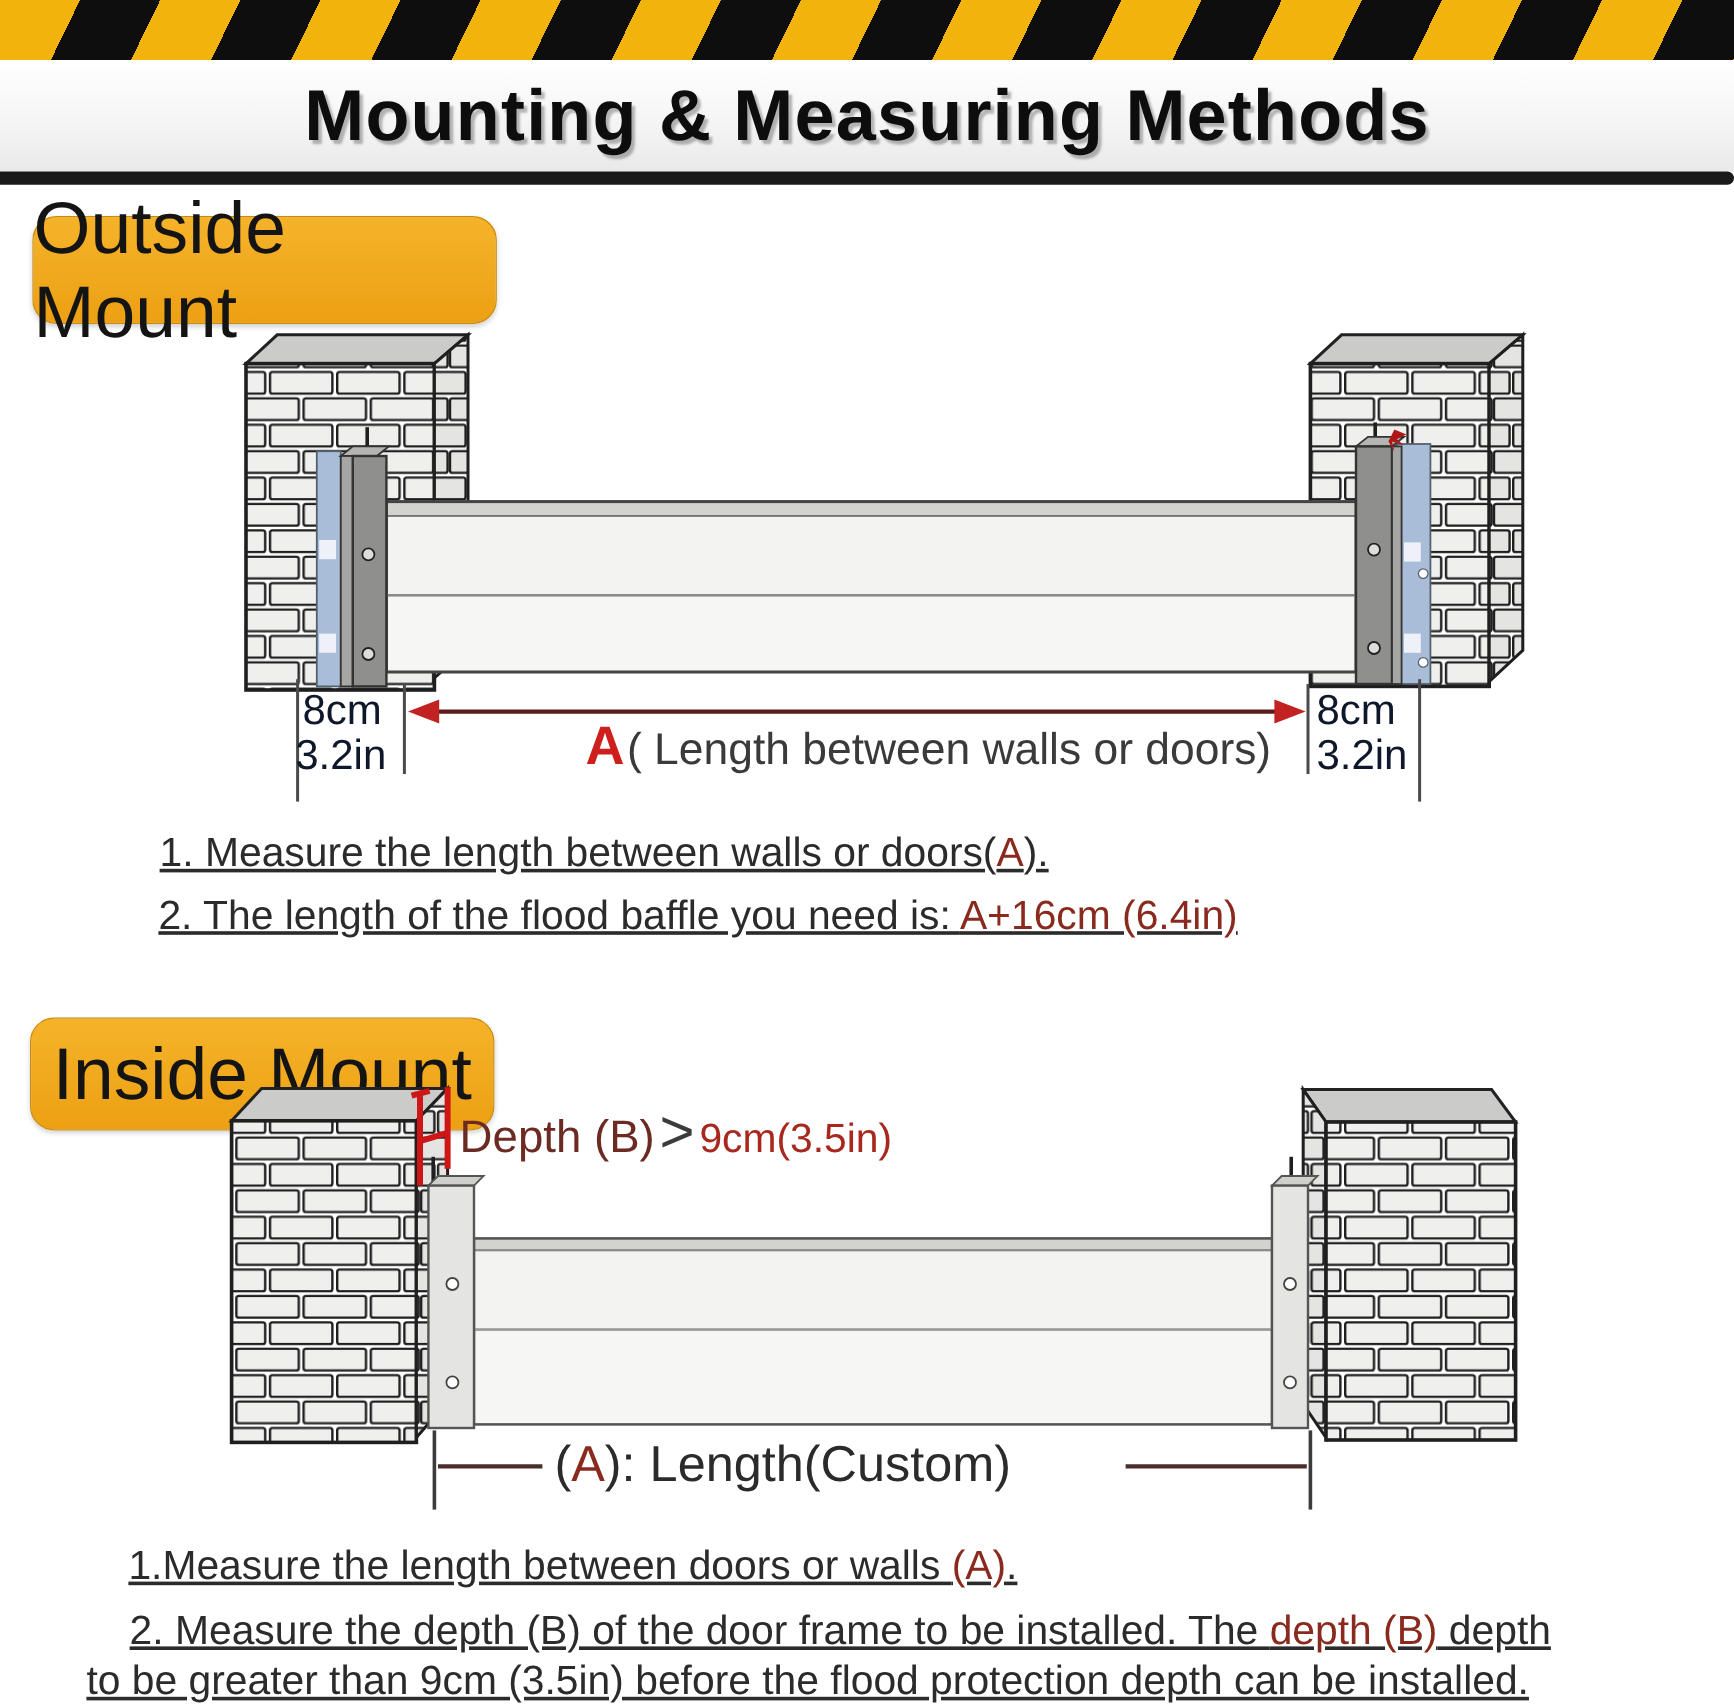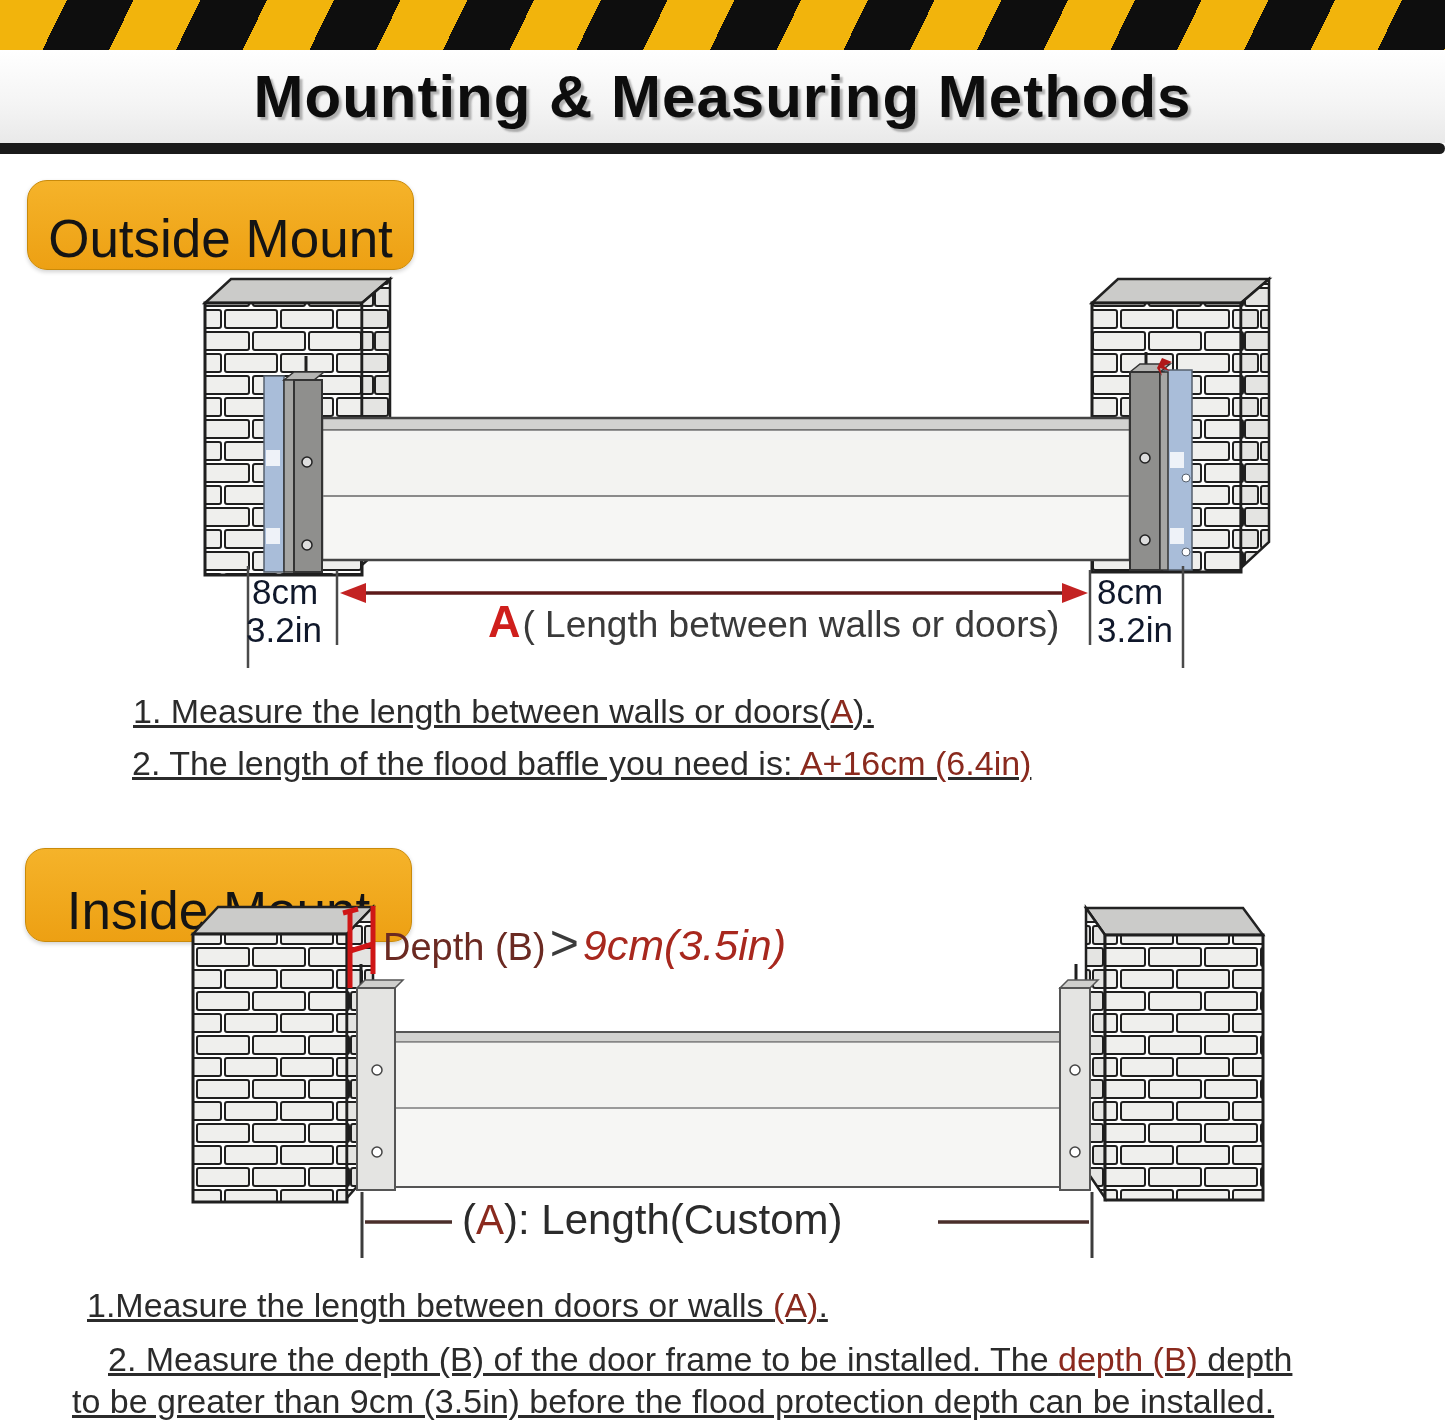--- a/index.html
+++ b/index.html
@@ -8,39 +8,39 @@
   
   .hazard-band{position:absolute;left:0;top:0;width:1445px;height:50px;
     background:repeating-linear-gradient(116deg,#f2b40c 0 60px,#0e0e0e 60px 120px);}
   .title-bar{position:absolute;left:0;top:50px;width:1445px;height:93px;
     background:linear-gradient(180deg,#ffffff 0%,#f4f4f4 60%,#e9e9e9 100%);
     display:flex;align-items:center;justify-content:center;}
   .title-text{font-size:60px;font-weight:700;color:#0d0d0d;letter-spacing:1px;
     text-shadow:3px 3px 2px rgba(0,0,0,0.28);text-align:center;}
   .header-rule{position:absolute;left:0;top:143px;width:1445px;height:11px;background:#1a1a1a;border-radius:0 6px 6px 0;}
   
-  .badge{position:absolute;display:flex;align-items:flex-end;justify-content:center;
+  .badge{position:absolute;display:flex;align-items:center;justify-content:center;
     background:linear-gradient(180deg,#f5b32a 0%,#eda013 100%);
     border:1px solid #c98a0a;border-radius:20px;box-shadow:0 2px 4px rgba(0,0,0,0.18);
-    font-size:53px;color:#141414;}
+    font-size:61px;color:#141414;}
   .badge.outside{left:27px;top:180px;width:385px;height:88px;}
   .badge.inside{left:25px;top:848px;width:385px;height:92px;}
   
   .diagram-svg{position:absolute;left:0;width:1445px;}
   
   .lbl{position:absolute;white-space:nowrap;}
   .dim{font-size:35px;color:#0f172a;}
   .arrow-label{left:488px;top:596px;display:flex;align-items:baseline;font-size:37px;color:#3a3a3a;}
   .arrow-label .big-a{font-size:45px;font-weight:700;color:#cf1f1c;margin-right:2px;}
   .step{font-size:34px;color:#2b2b2b;text-decoration:underline;}
   .red{color:#8a2a1e;}
   .depth-label{left:383px;top:914px;display:flex;align-items:baseline;}
   .depth-label .d1{font-size:38px;color:#6b2a22;}
   .depth-label .gt{font-size:50px;color:#3b3b3b;margin:0 4px;}
-  .depth-label .d2{font-size:43px;color:#a8281e;font-style:italic;}
+  .depth-label .d2{font-size:34px;color:#a8281e;}
   .length-label{left:462px;top:1196px;display:flex;align-items:baseline;font-size:42px;color:#2b2b2b;}
   .length-label .red{color:#8a2a1e;}
 </style>
 </head>
 <body>
 
 <div class="page">
 
   <div class="hazard-band"></div>
   <div class="title-bar">
@@ -221,21 +221,21 @@
   <div class="lbl depth-label">
     <span class="d1">Depth (B) </span>
     <span class="gt">&gt;</span>
     <span class="d2">9cm(3.5in)</span>
   </div>
   <div class="lbl length-label">
     <span>(</span>
       <span class="red">A</span>
       <span>): Length(Custom)</span>
   </div>
-  <div class="lbl step" style="left:87px;top:1286px;">
+  <div class="lbl step" style="left:107px;top:1286px;">
     <span>1.Measure the length between doors or walls </span><span class="red">(A)</span><span>.</span>
   </div>
   <div class="lbl step" style="left:108px;top:1340px;">
     <span>2. Measure the depth (B) of the door frame to be installed. The </span><span class="red">depth (B)</span><span> depth</span>
   </div>
   <div class="lbl step" style="left:72px;top:1382px;">
     <span>to be greater than 9cm (3.5in) before the flood protection depth can be installed.</span>
   </div>
 
 </div>

